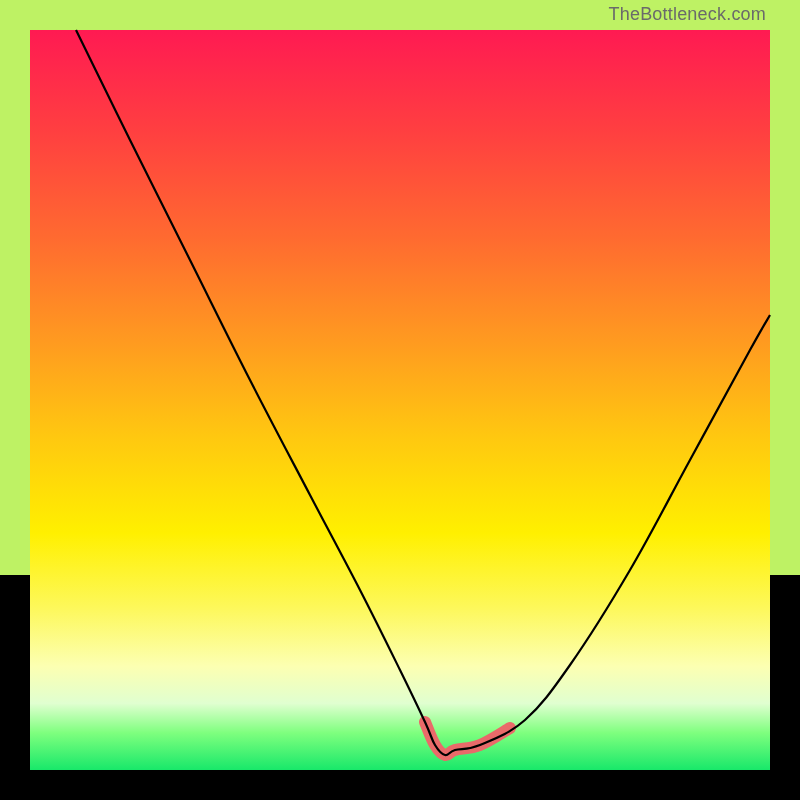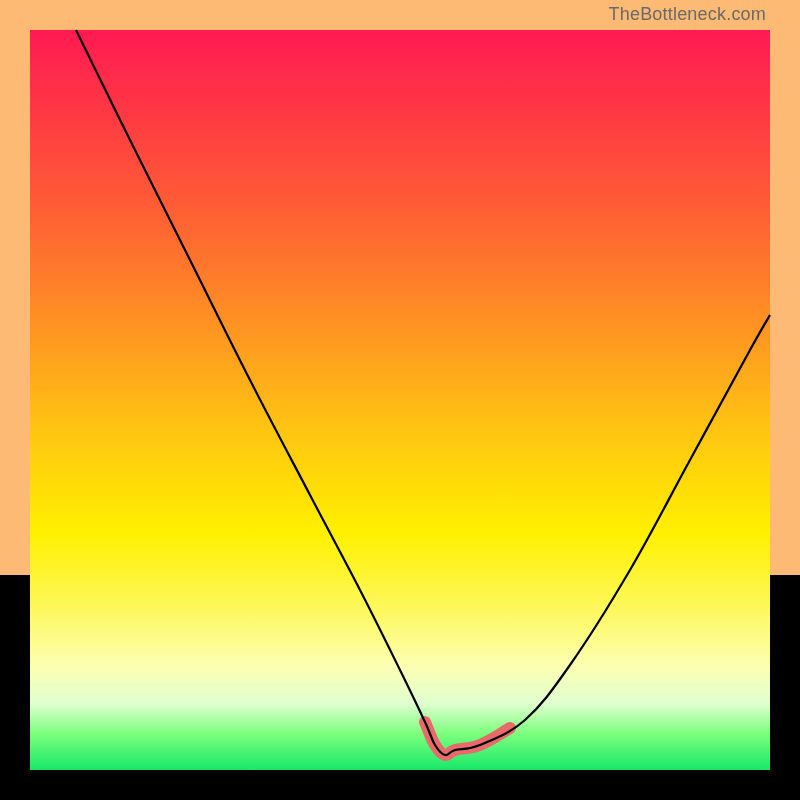--- a/index.html
+++ b/index.html
@@ -7,21 +7,21 @@
     padding: 0;
     width: 800px;
     height: 800px;
     background: #000;
     overflow: hidden;
   }
   .chart-frame {
     position: relative;
     width: 800px;
     height: 575px;
-    background: #fdba74;
+    background: #bef264;
     box-sizing: border-box;
     padding: 30px;
   }
   .plot-area {
     position: relative;
     width: 740px;
     height: 740px;
     background: linear-gradient(
       to bottom,
       #ff1a52 0%,

